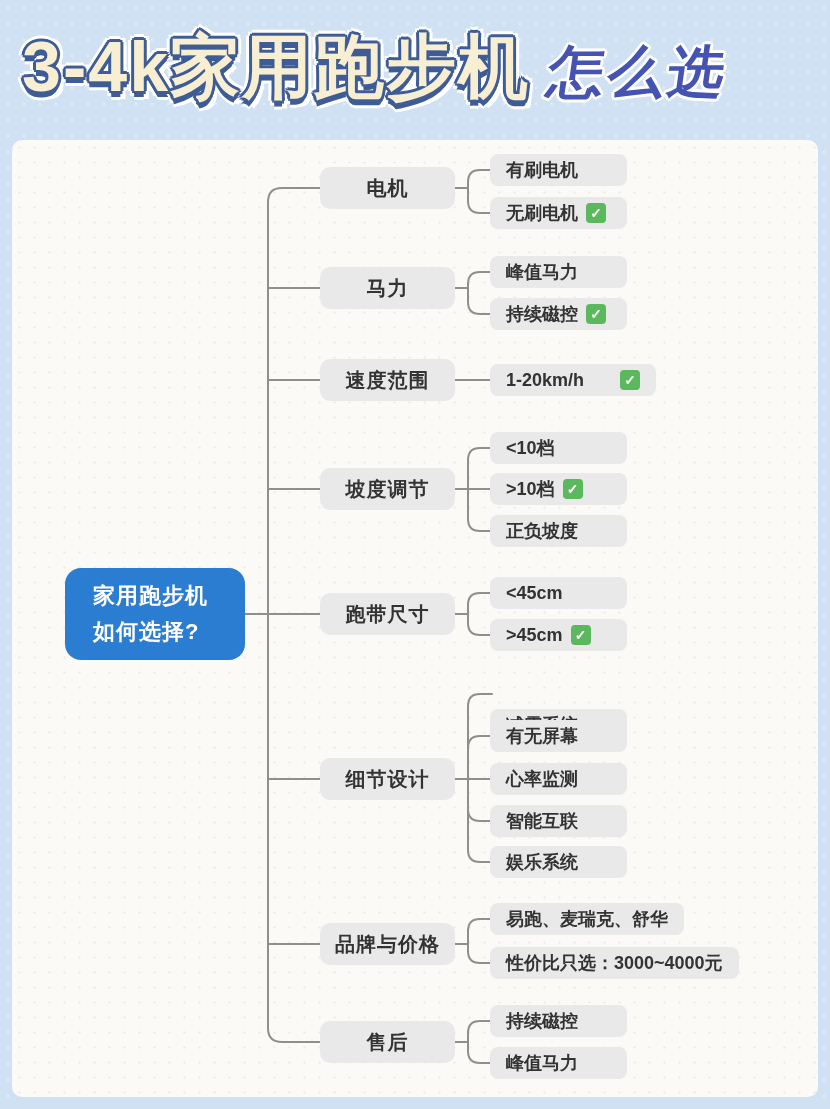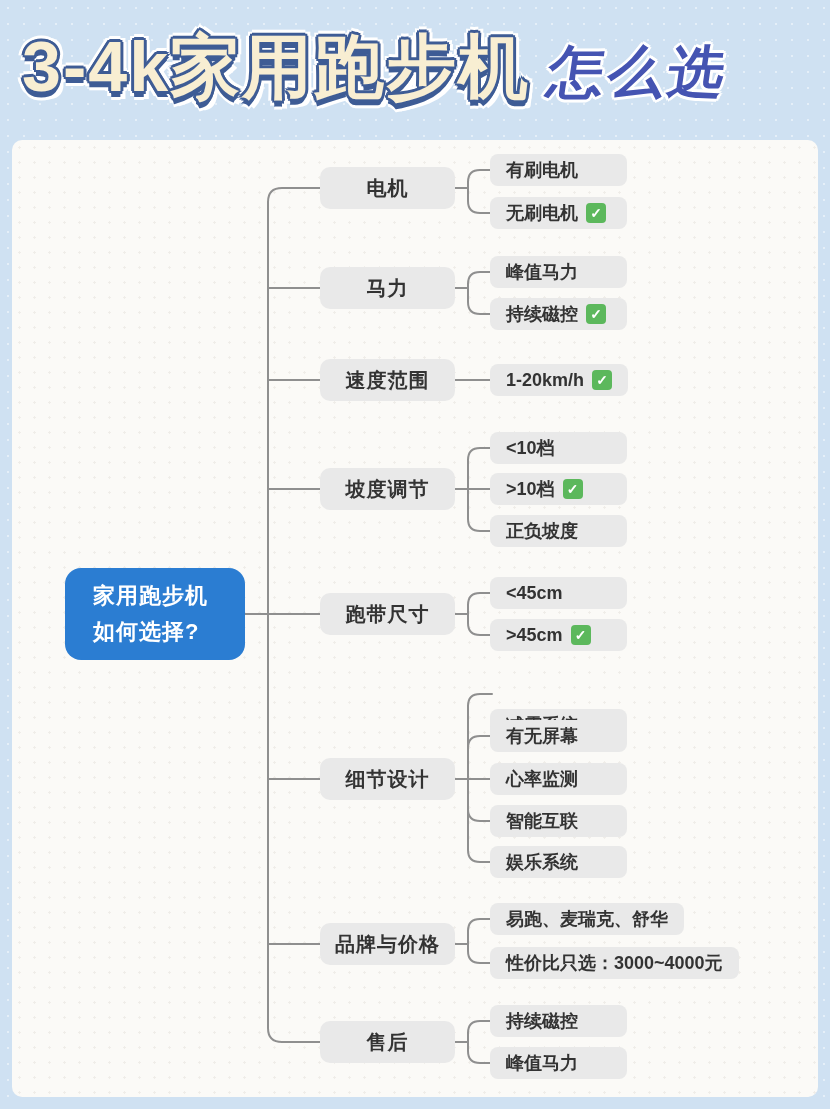--- a/index.html
+++ b/index.html
@@ -105,21 +105,21 @@
       <div class="node leaf" style="top: 256px;">
         <span>峰值马力</span>
       </div>
       <div class="node leaf" style="top: 298px;">
         <span>持续磁控</span>
         <span class="check">✓</span>
       </div>
       <div class="node branch" style="top: 359px;">
         <span>速度范围</span>
       </div>
-      <div class="node leaf" style="top: 364px;">
+      <div class="node leaf" style="top: 364px; gap: 28px;">
         <span>1-20km/h</span>
         <span class="check">✓</span>
       </div>
       <div class="node branch" style="top: 468px;">
         <span>坡度调节</span>
       </div>
       <div class="node leaf" style="top: 432px;">
         <span>&lt;10档</span>
       </div>
       <div class="node leaf" style="top: 473px;">

